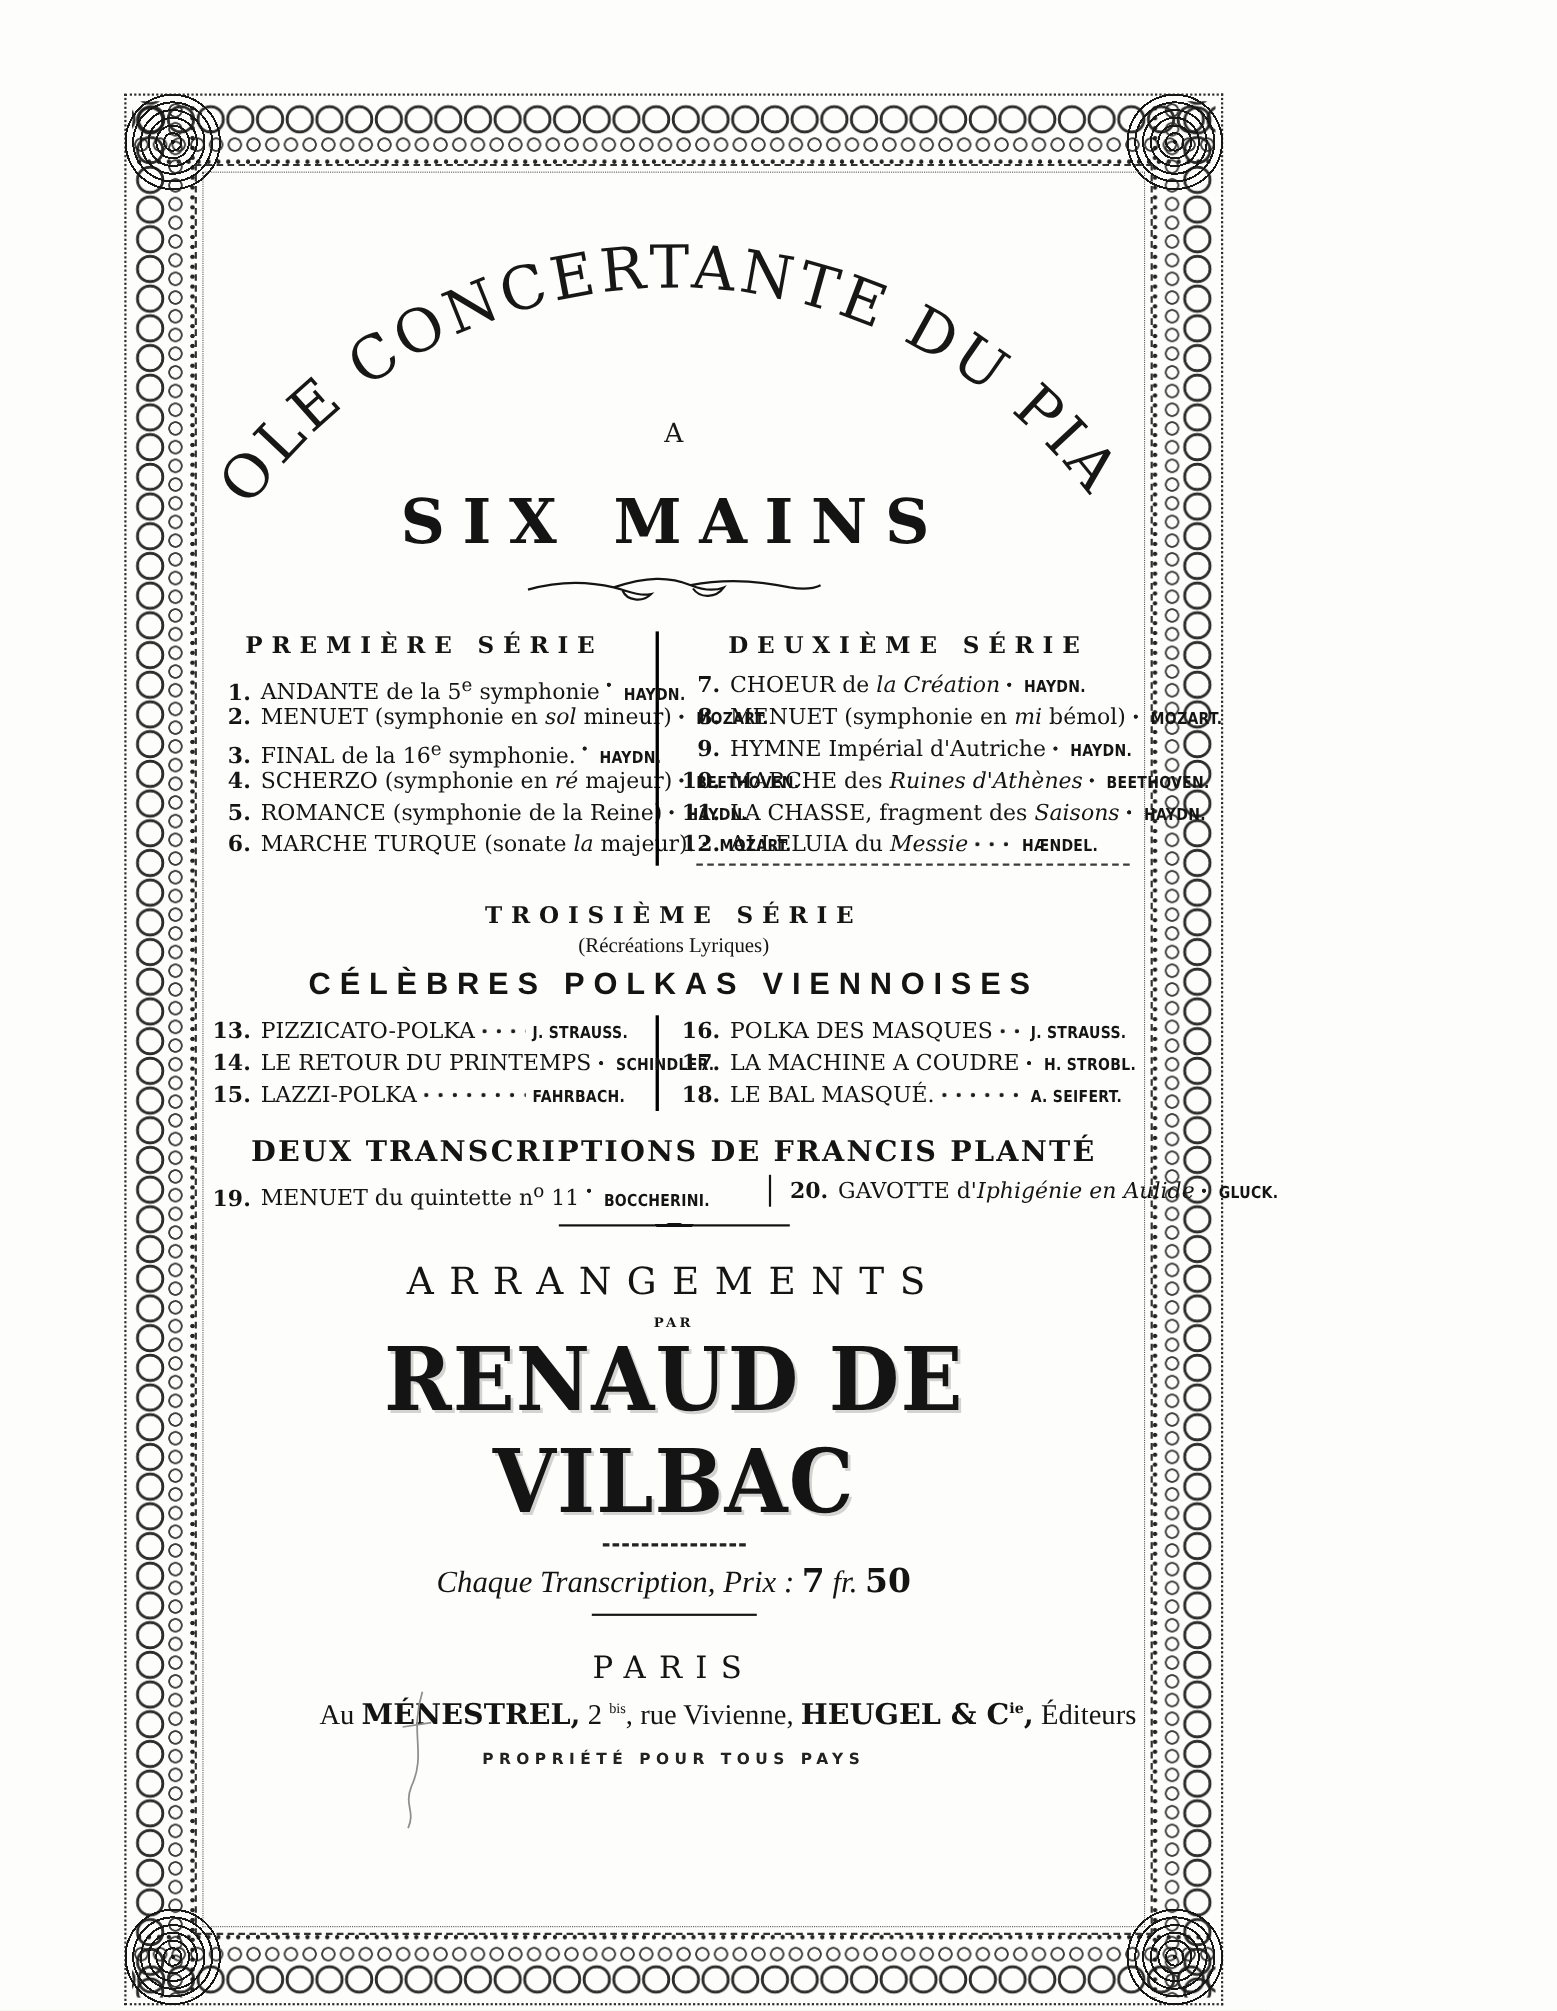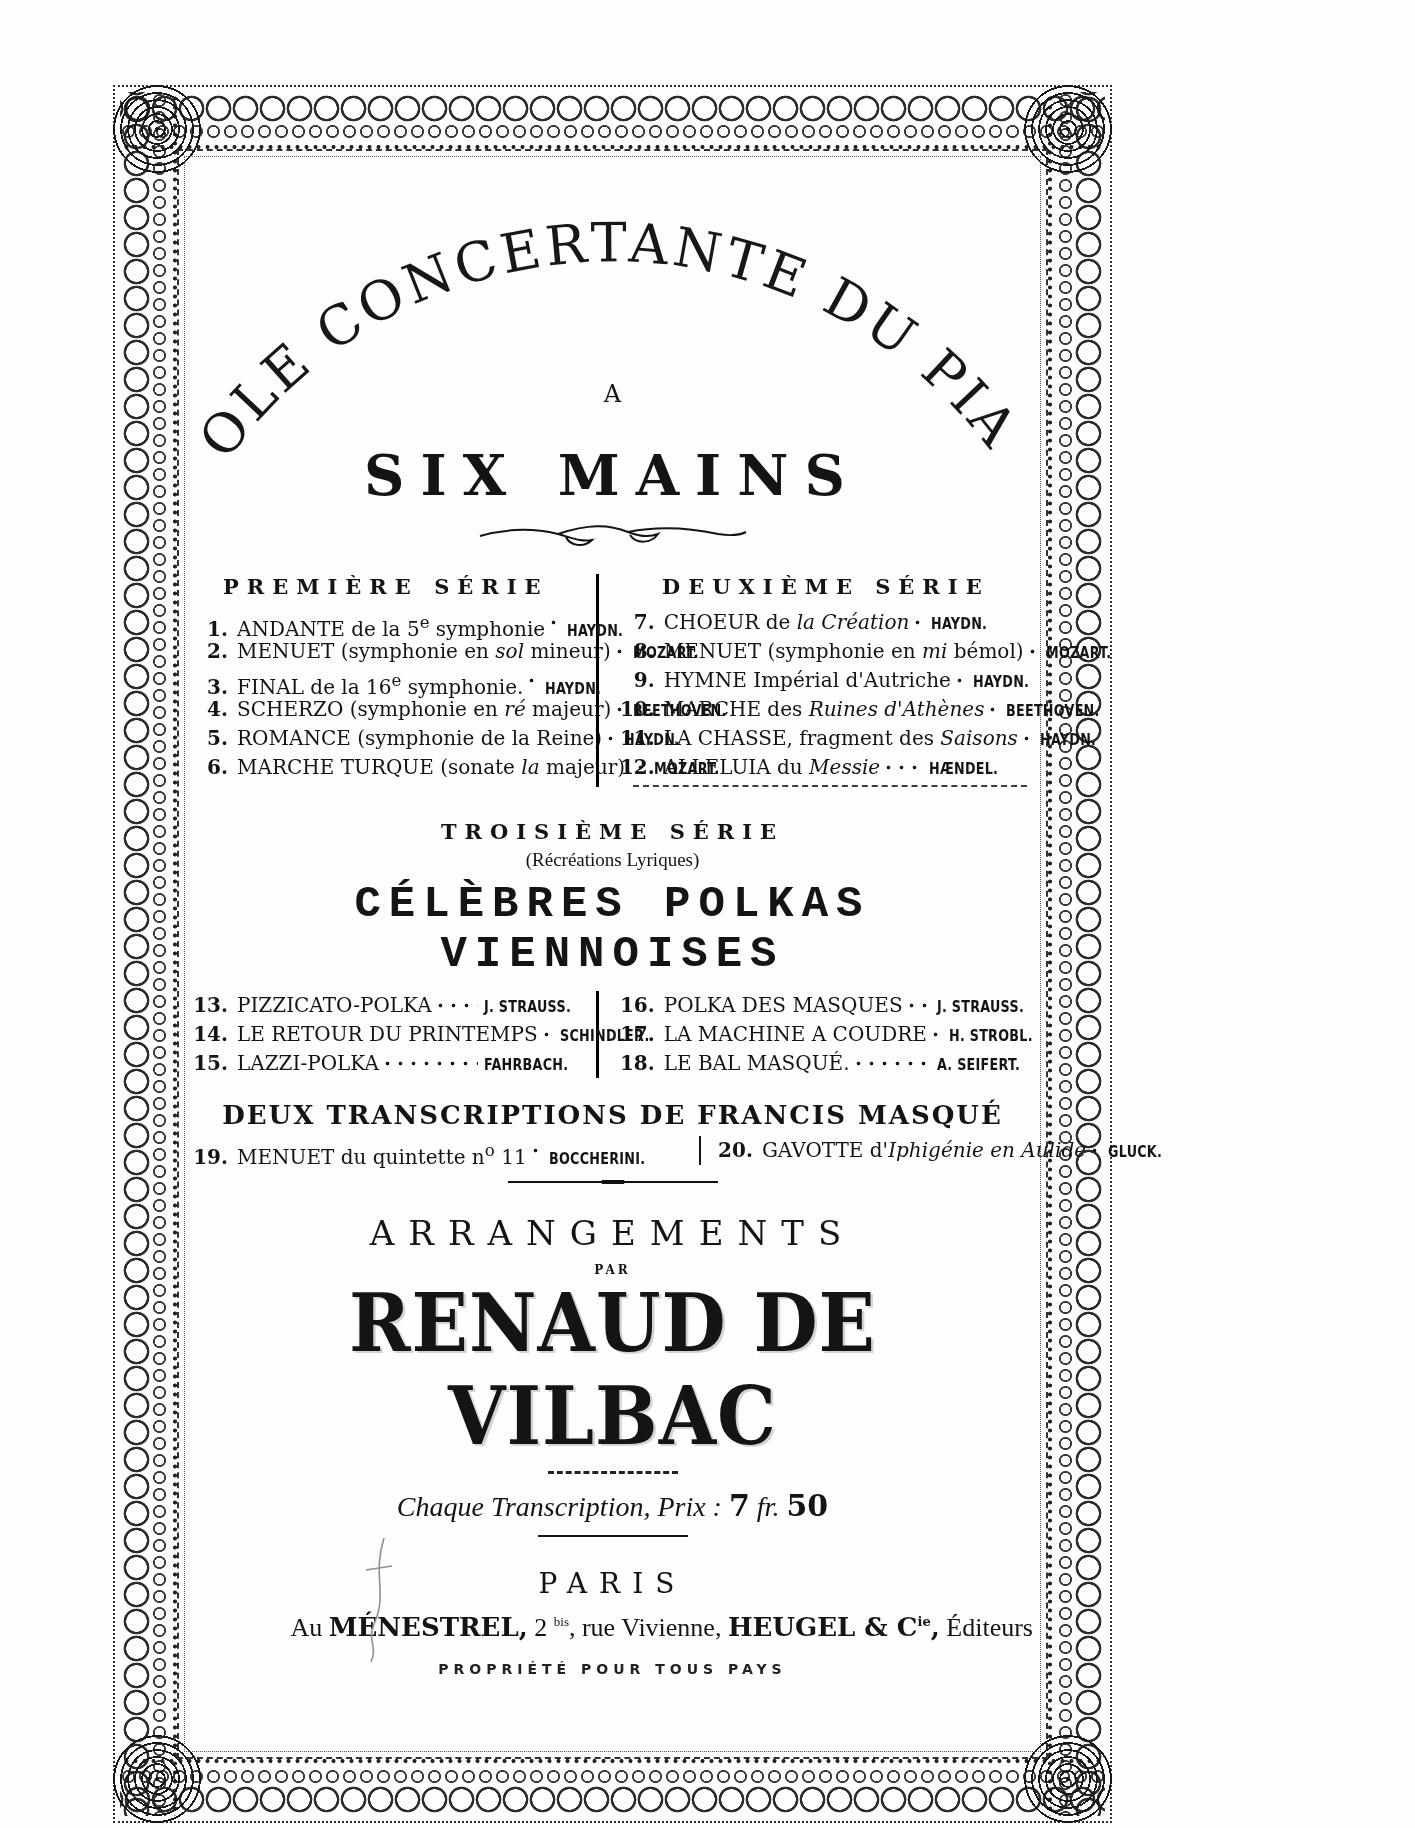--- a/index.html
+++ b/index.html
@@ -57,21 +57,21 @@
   .leader { flex:1 1 auto; min-width:10px; height:5px; align-self:center; margin:0 6px;
     background-image:radial-gradient(circle at 2.5px 2.5px, #1c1c1c 1.6px, transparent 2.2px);
     background-size:13px 5px; background-repeat:repeat-x; }
   .composer { flex:0 0 auto; width:104px; font-family:"DejaVu Sans", sans-serif; font-weight:700;
     font-size:15px; letter-spacing:.3px; transform:scaleX(.85); transform-origin:left center;
     text-align:left; }
   .dash-line { border-top:2px dashed #3c3c3c; margin:3px 6px 0 14px; }
 
   .serie3-h { margin-top:32px; }
   .sub-h { font-family:"Liberation Serif", serif; font-size:19px; margin-top:-4px; }
-  .polkas-title { font-family:Liberation Mono, monospace; font-weight:700; font-size:44px;
+  .polkas-title { font-family:Liberation Sans, sans-serif; font-weight:700; font-size:28px;
     letter-spacing:8px; margin-top:8px; }
   .polka-grid { display:grid; grid-template-columns:48% 52%; margin-top:12px; text-align:left; }
   .polka-grid .composer { width:96px; }
 
   .transcr-h { font-family:"DejaVu Serif", serif; font-weight:700; font-size:26px;
     letter-spacing:2px; margin-top:22px; }
   .transcr-grid { display:grid; grid-template-columns:1fr 1fr; margin-top:6px; text-align:left;gap:27px; }
   .transcr-grid .row:last-child { border-left:2.5px solid #141414; padding-left:16px; }
   .transcr-grid .row { padding-right:10px; }
   .transcr-grid .composer { width:auto; }
@@ -273,21 +273,21 @@
 
               <div class="row">
                 <span class="num">18.</span>
                 <span class="ititle">LE BAL MASQUÉ.</span>
                 <span class="leader"></span>
                 <span class="composer">A. SEIFERT.</span>
               </div>
             </div>
         </div>
 
-        <div class="transcr-h">DEUX TRANSCRIPTIONS DE FRANCIS MASQUÉ</div>
+        <div class="transcr-h">DEUX TRANSCRIPTIONS DE FRANCIS PLANTÉ</div>
         <div class="transcr-grid">
 
             <div class="row">
               <span class="num">19.</span>
               <span class="ititle">MENUET du quintette n<sup>o</sup> 11</span>
               <span class="leader"></span>
               <span class="composer">BOCCHERINI.</span>
             </div>
 
             <div class="row">

